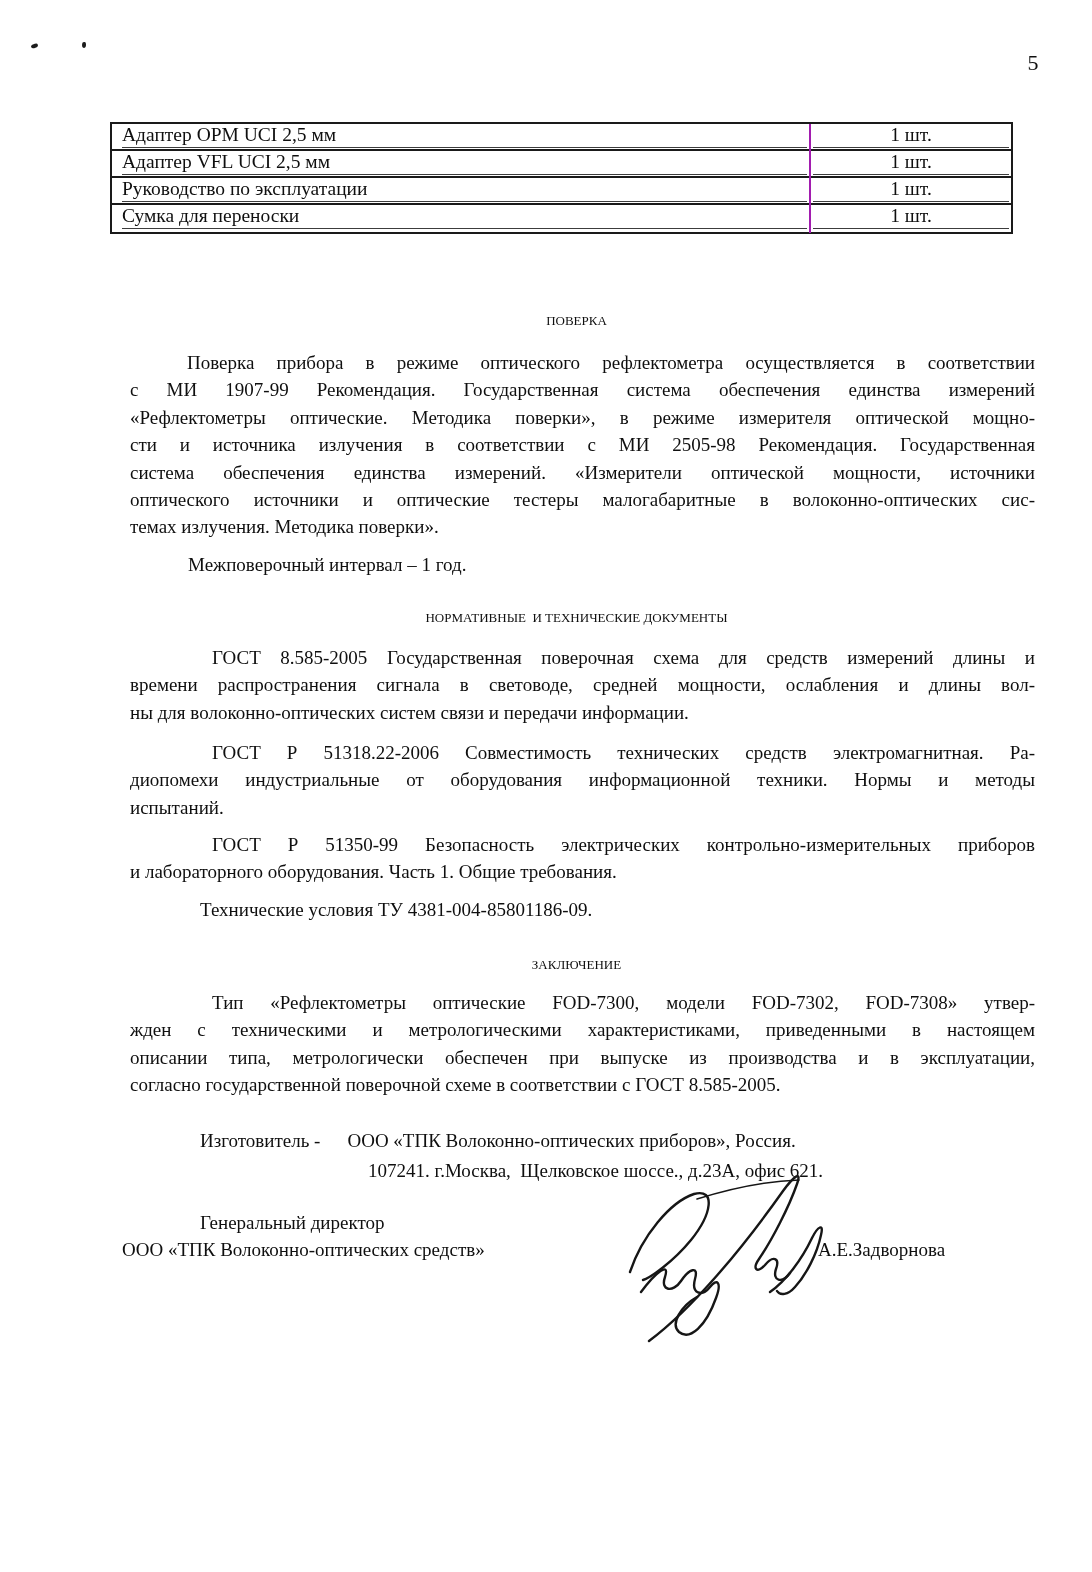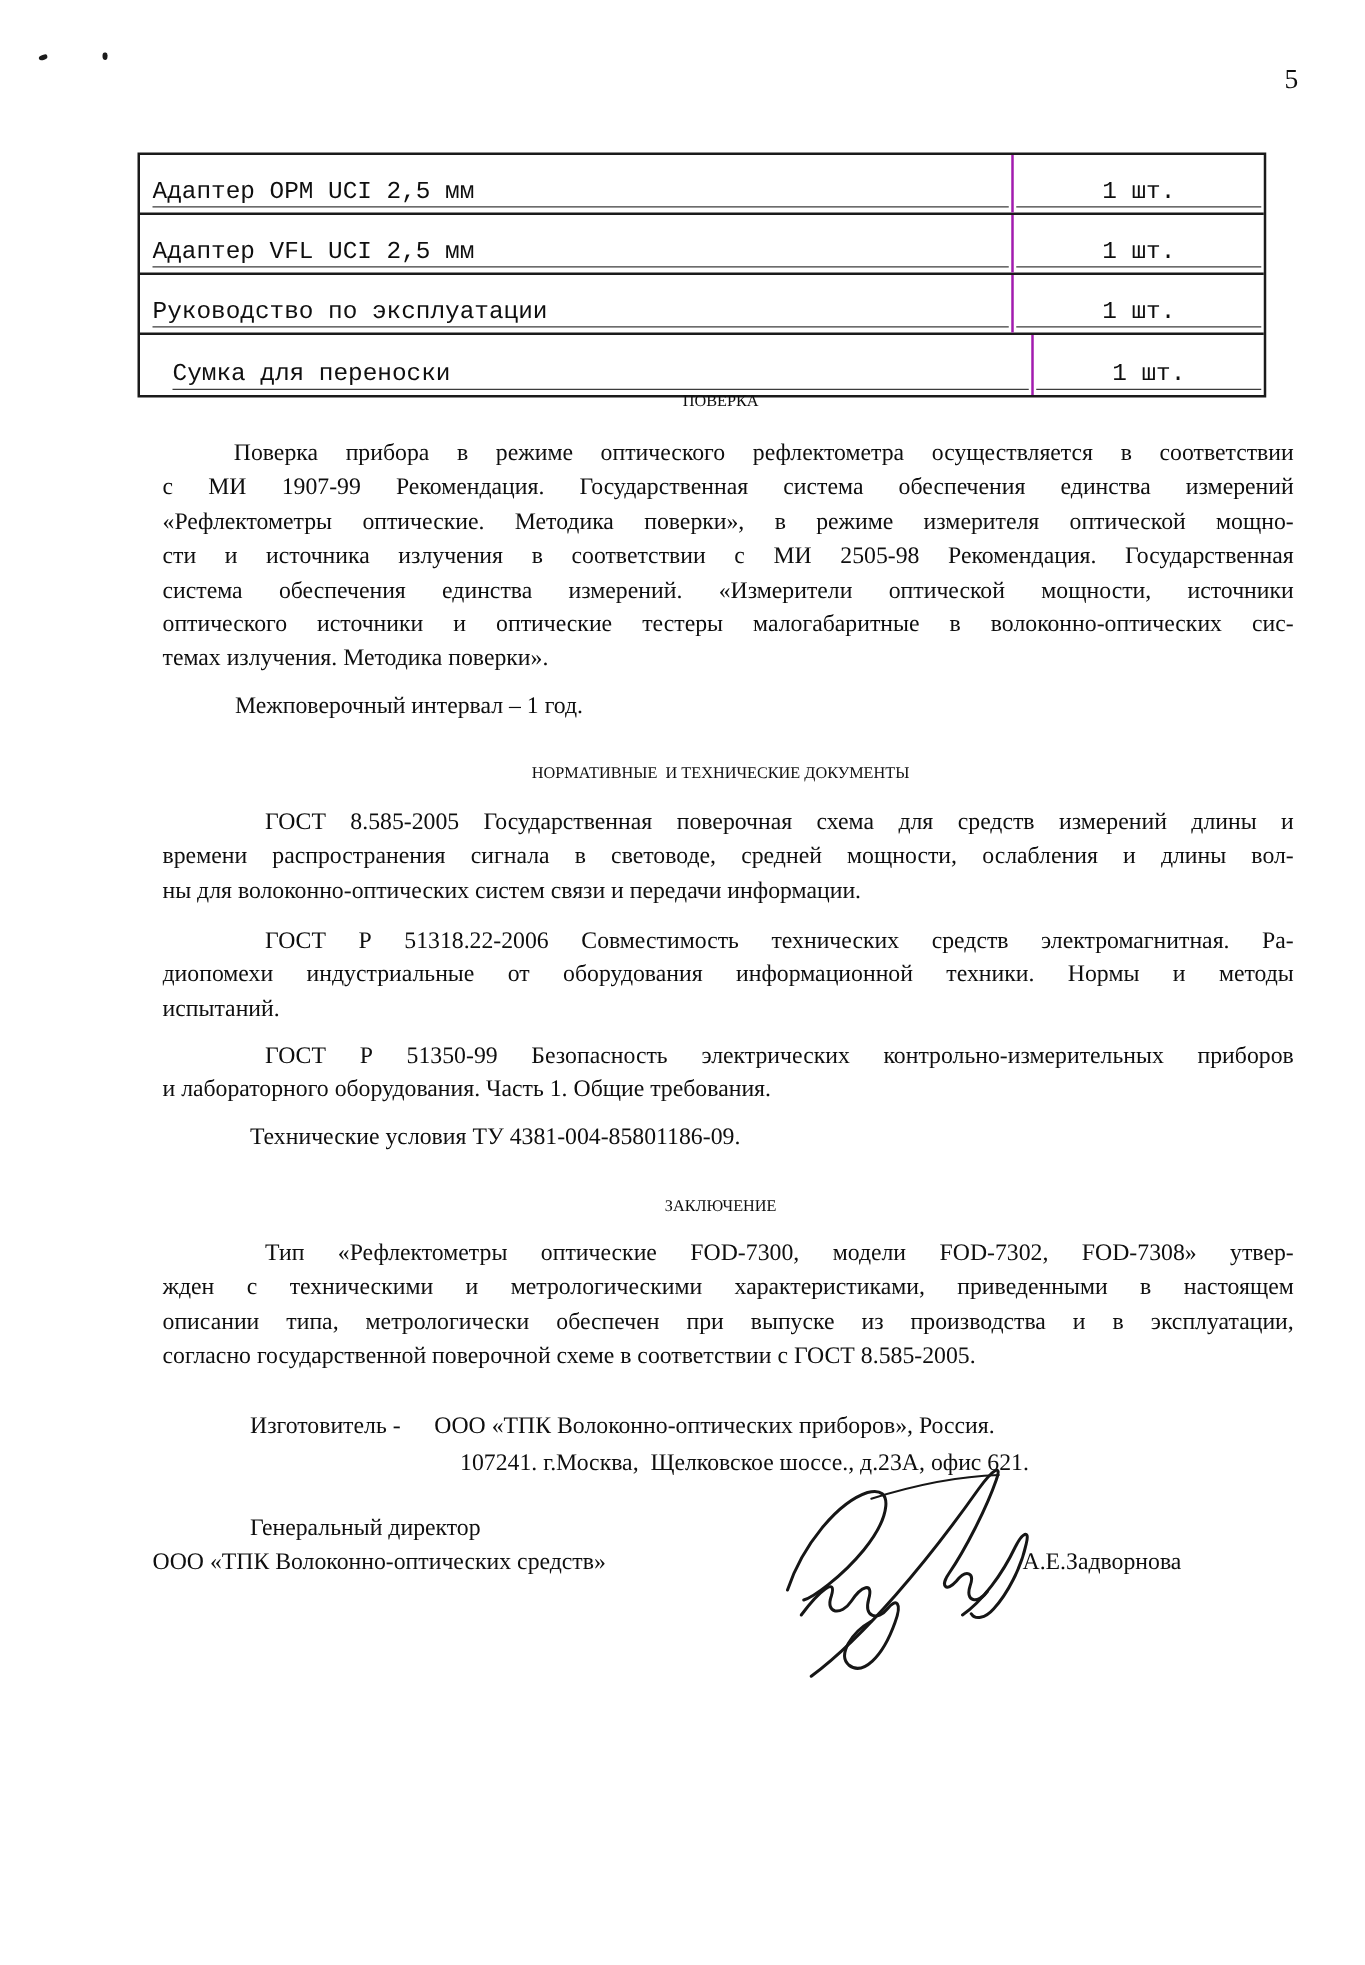--- a/index.html
+++ b/index.html
@@ -13,22 +13,22 @@
   }
   
   .speck{position:absolute;background:#1c1c1c;border-radius:50% 40% 50% 60%;}
   
   .pagenum{position:absolute;left:1012px;top:50px;width:42px;text-align:center;font-size:22px;}
   
   .doc-table{
     position:absolute;left:110px;top:122px;width:903px;
     border:2.5px solid #1a1a1a;box-sizing:border-box;
   }
-  .trow{display:grid;grid-template-columns:697px 1fr;height:48px;border-bottom:2px solid #1a1a1a;box-sizing:border-box;font-family:Liberation Mono, monospace;}
-  .trow:last-child{border-bottom:none;padding-left:16px;}
+  .trow{display:grid;grid-template-columns:697px 1fr;height:27px;border-bottom:2px solid #1a1a1a;box-sizing:border-box;}
+  .trow:last-child{border-bottom:none;}
   .tcell{display:flex;flex-direction:column;justify-content:flex-end;box-sizing:border-box;padding:0 2px 4px 10px;font-size:19.5px;}
   .tcell.qty{border-left:2px solid #a21caf;padding-left:2px;}
   .ul{display:block;width:100%;border-bottom:1.6px solid #3c3c3c;padding-bottom:1px;line-height:22px;white-space:nowrap;overflow:hidden;}
   .ul.center{text-align:center;}
   
   .hd{position:absolute;left:118px;width:917px;text-align:center;font-weight:400;font-size:13px;line-height:28px;white-space:pre;}
   .para{position:absolute;left:118px;width:917px;font-size:19px;line-height:27.4px;}
   .jline{text-align:justify;text-align-last:justify;overflow:hidden;margin-left:12px;}
   .jline.end{text-align-last:left;}
   .ind57{text-indent:57px;}

